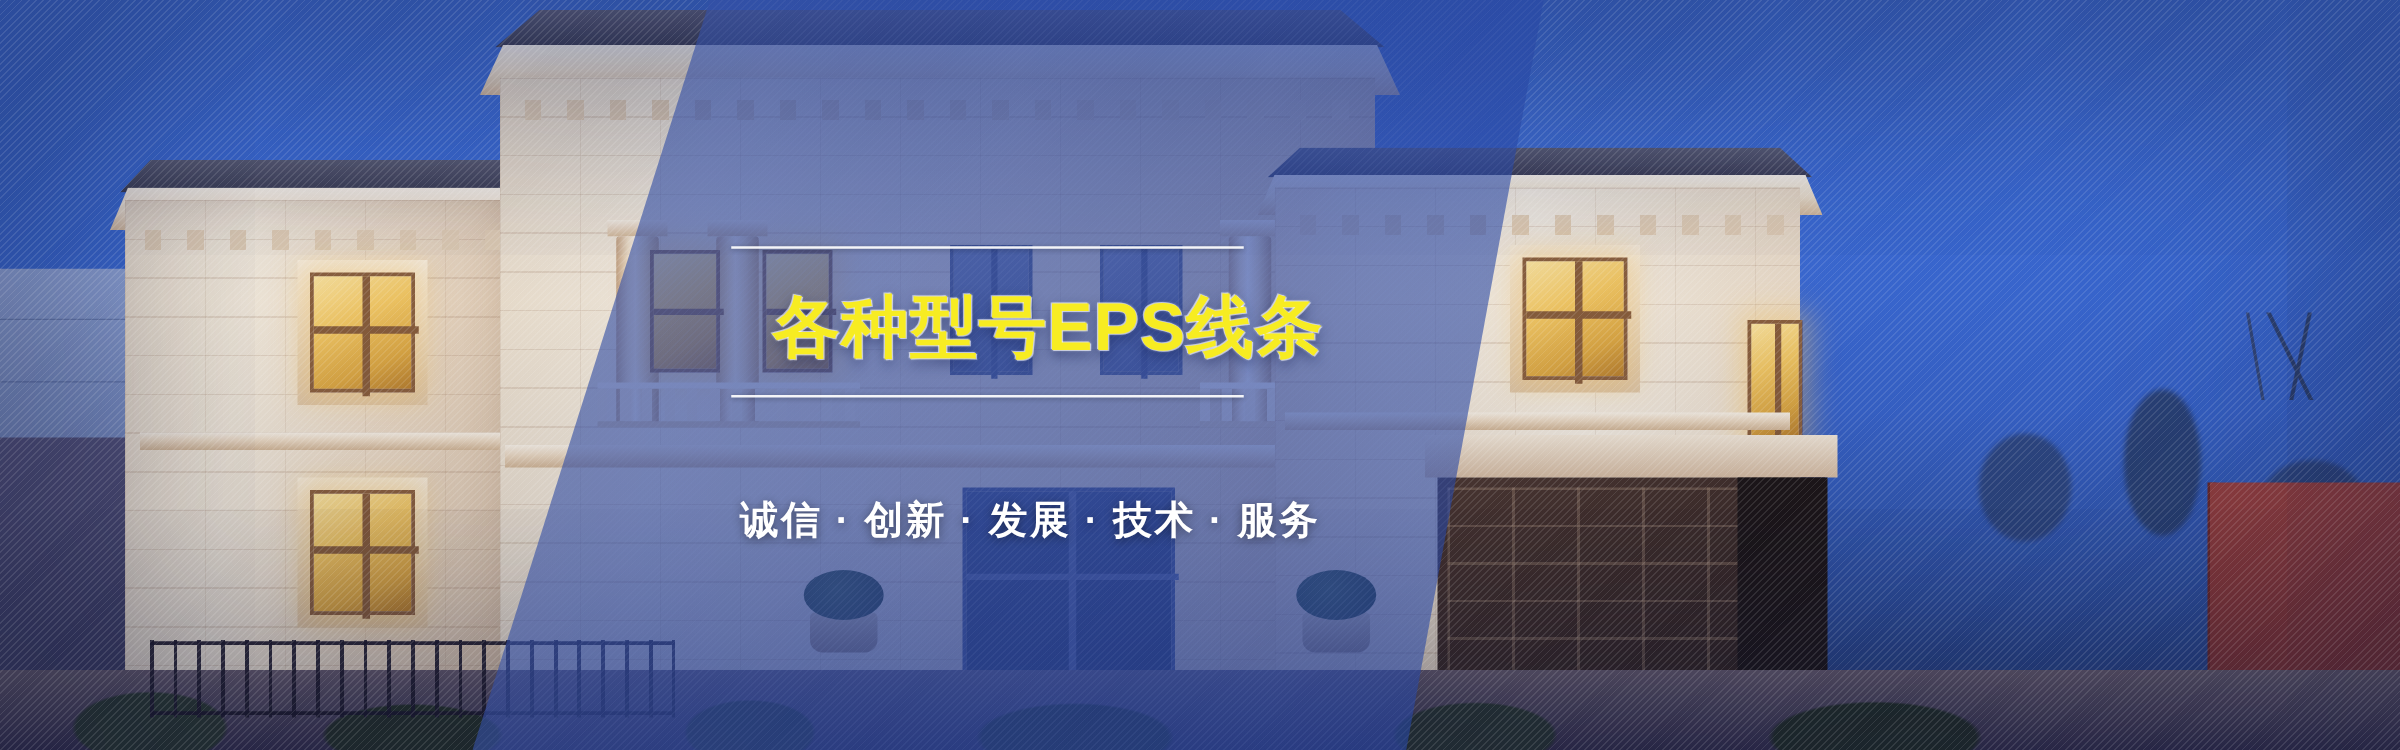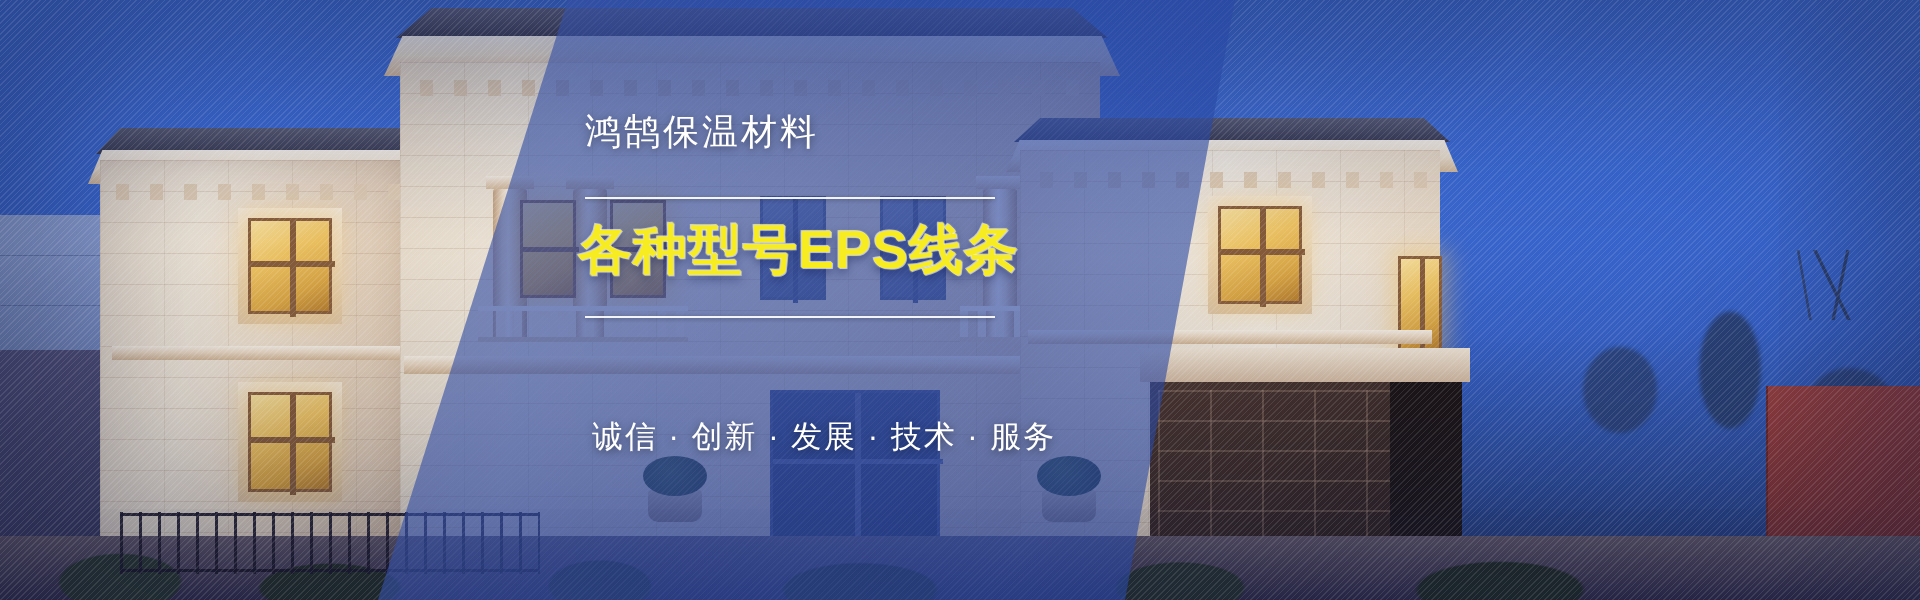--- a/index.html
+++ b/index.html
@@ -214,26 +214,26 @@
 
   .headline{
     position:absolute;left:18px;
     font-size:54px;font-weight:700;letter-spacing:1px;
     color:#f7ec22;white-space:nowrap;
     text-shadow:0 0 2px rgba(255,255,255,.9),
                 1px 1px 0 rgba(255,255,255,.55),
                 -1px -1px 0 rgba(255,255,255,.55),
                 0 4px 10px rgba(20,30,80,.55);
   }
-  .h1{top:214px;}
+  .h1{top:226px;margin-left:40px;}
   .h2{top:276px;}
 
   .tagline{
-    position:absolute;left:32px;top:416px;
-    font-size:31px;letter-spacing:2px;color:#ffffff;font-weight:400;
+    position:absolute;left:32px;top:395px;
+    font-size:31px;letter-spacing:2px;color:#ffffff;font-weight:700;
     white-space:nowrap;
     text-shadow:0 2px 8px rgba(0,0,0,.45);
     text-align:center;
   }
 </style>
 </head>
 <body>
 
 <div class="banner">
 
@@ -371,21 +371,20 @@
     <div class="bluewash"></div>
     <div class="vignette"></div>
     <div class="hatch"></div>
   </div>
 
   <div class="panel"></div>
   <div class="panel-sheen"></div>
 
   <div class="textblock">
 
-    <div class="company">鸿鹄保温材料</div>
 
     <div class="rule rule-top"></div>
 
     <div class="headline h1">各种型号EPS线条</div>
 
 
     <div class="rule rule-bot"></div>
 
     <div class="tagline">诚信 · 创新 · 发展 · 技术 · 服务</div>
   </div>

